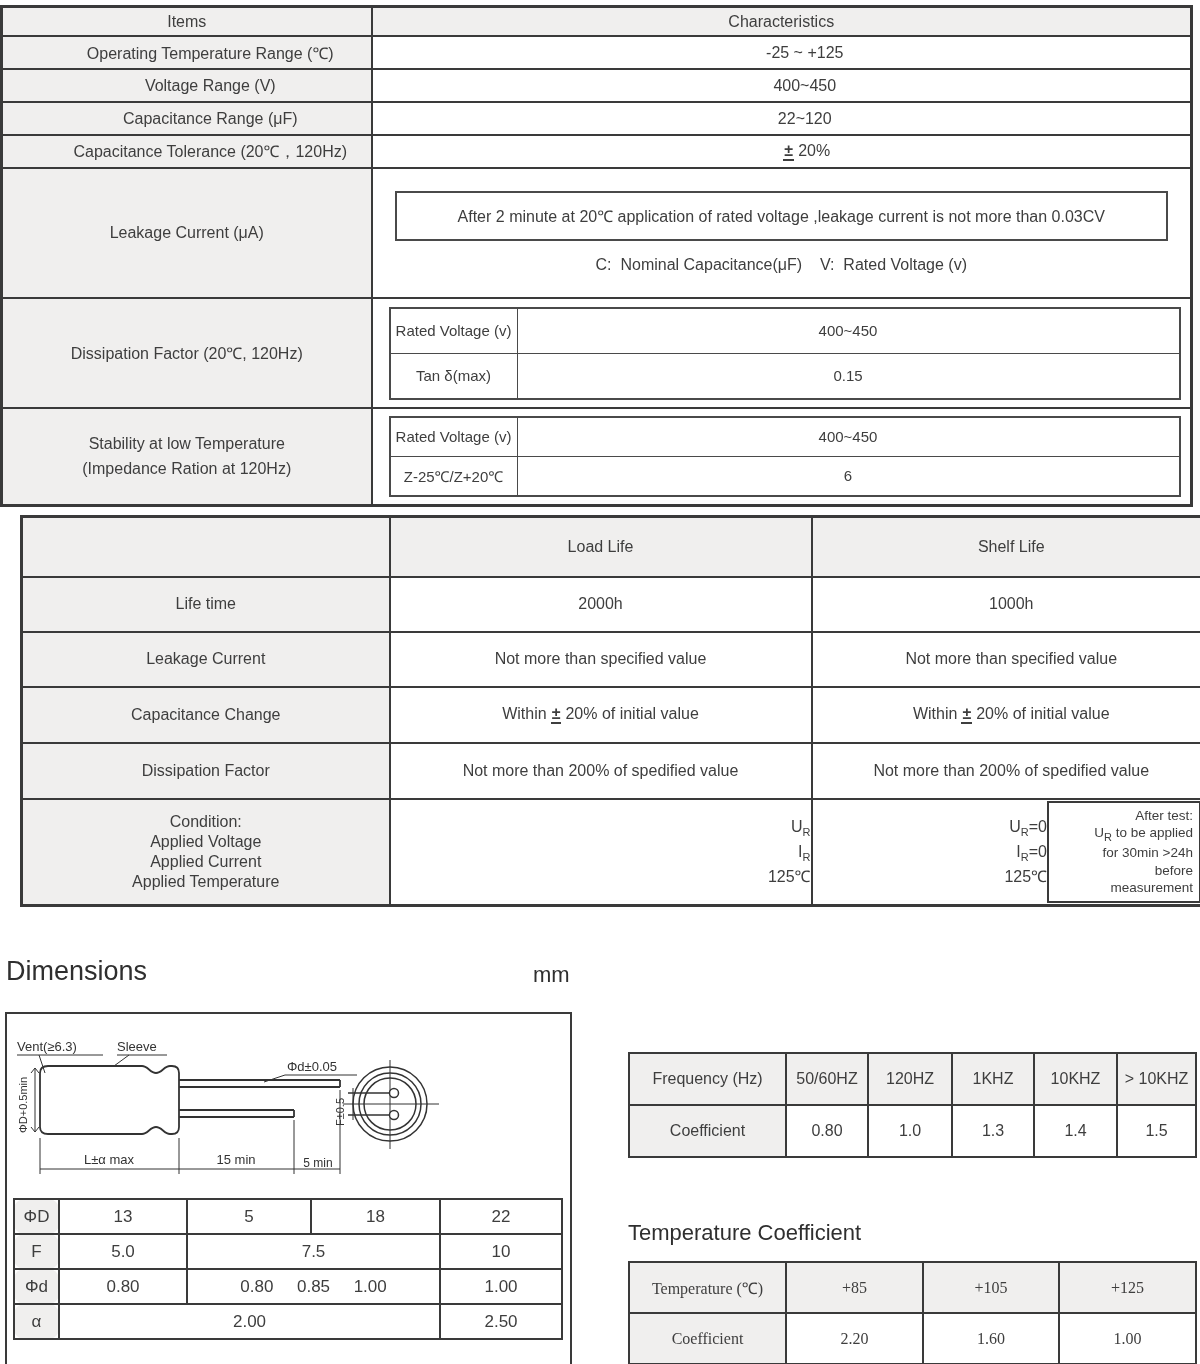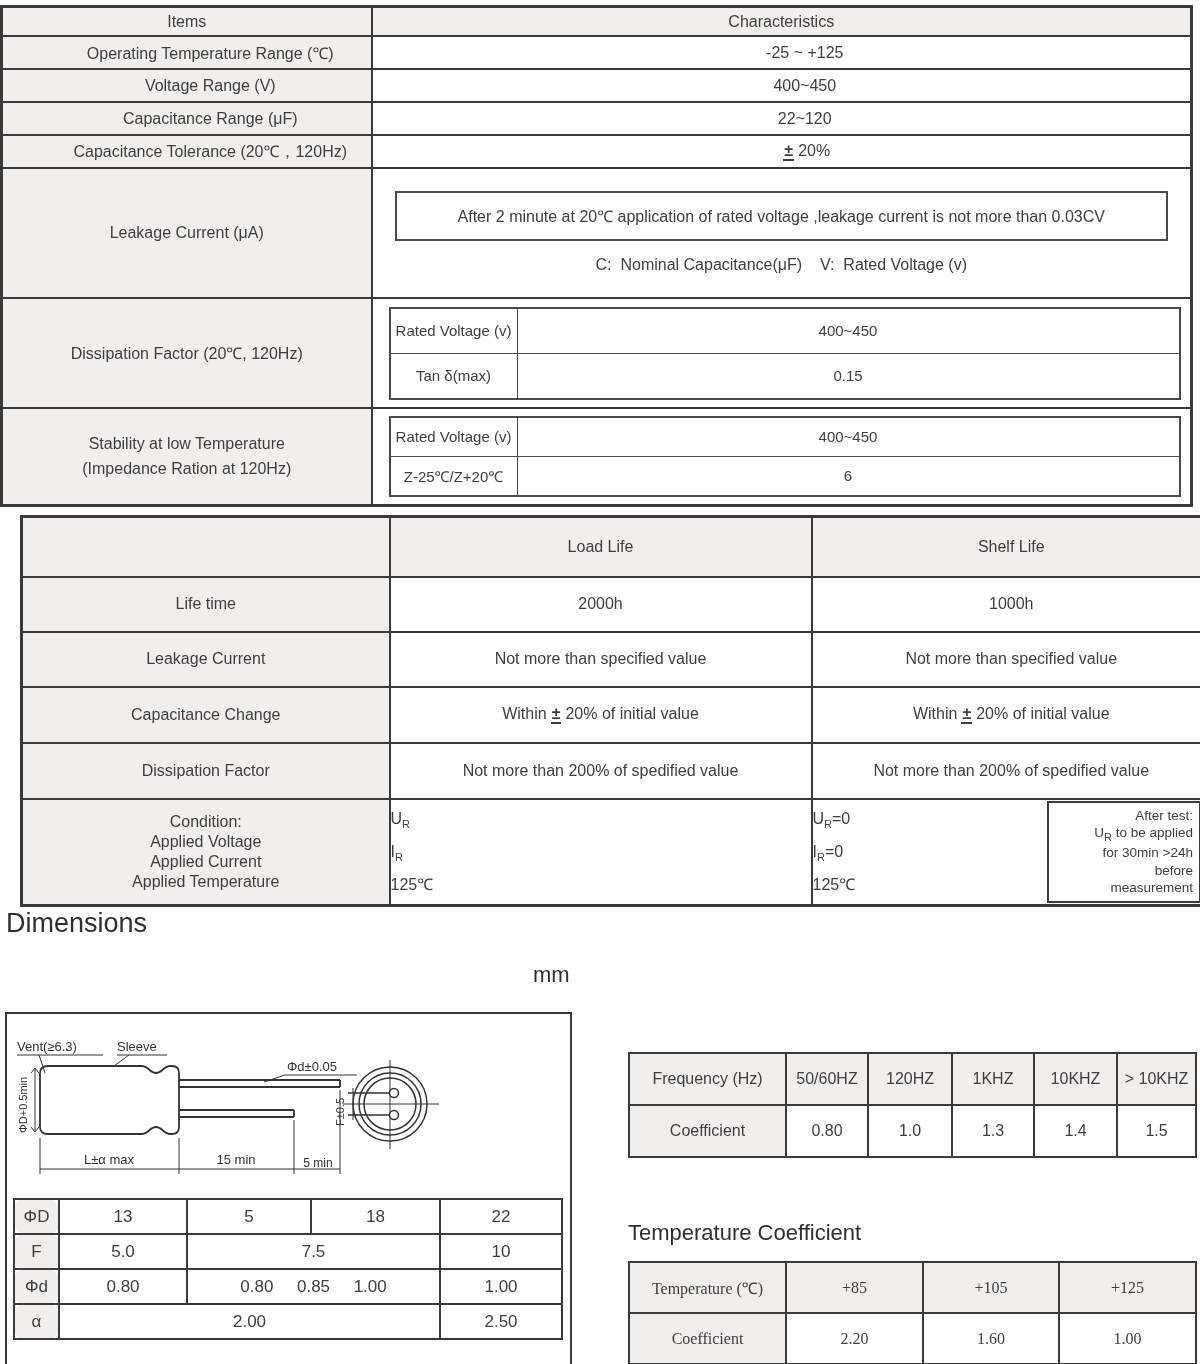--- a/index.html
+++ b/index.html
@@ -22,25 +22,25 @@
   .nest .nl{width:126px;}
   .nest-d td{height:44px;}
   .nest-s td{height:38px;}
   .two-line{line-height:25px;}
   
   .t2{position:absolute;left:20px;top:515px;width:1190px;border:3px solid #3a3a3a;}
   .t2 td,.t2 th{border:2px solid #3a3a3a;}
   .cond-label{line-height:20px;}
   .cond-cell{height:107px;}
   .cond-flex{display:flex;align-items:center;height:100%;}
-  .cond-vals{flex:1;text-align:left;line-height:28px;}
+  .cond-vals{flex:1;text-align:right;line-height:19px;}
   .after-box{width:138px;border:2px solid #3a3a3a;margin-right:9px;padding:4px 6px;font-size:13.5px;line-height:1.3;text-align:right;flex:0 0 auto;}
   sub{font-size:11px;}
   
-  .dim-title{position:absolute;left:6px;top:908px;font-size:27px;color:#2f2f2f;}
+  .dim-title{position:absolute;left:6px;top:956px;font-size:27px;color:#2f2f2f;}
   .dim-unit{position:absolute;left:533px;top:962px;font-size:22px;color:#2f2f2f;}
   .dim-box{position:absolute;left:5px;top:1012px;width:563px;height:350px;border:2px solid #3a3a3a;}
   .cap-svg{position:absolute;left:0;top:2px;}
   .t3{position:absolute;left:6px;top:184px;width:548px;border:2.5px solid #3a3a3a;font-size:17px;}
   .t3 td{border:2px solid #3a3a3a;height:33px;font-size:17px;}
   .t3 .lab{width:45px;border-radius:10px;}
   .ws-pre{white-space:pre;}
   
   .freq-title{position:absolute;left:628px;top:960px;color:#2f2f2f;}
   .freq-title .big{font-size:26px;}

